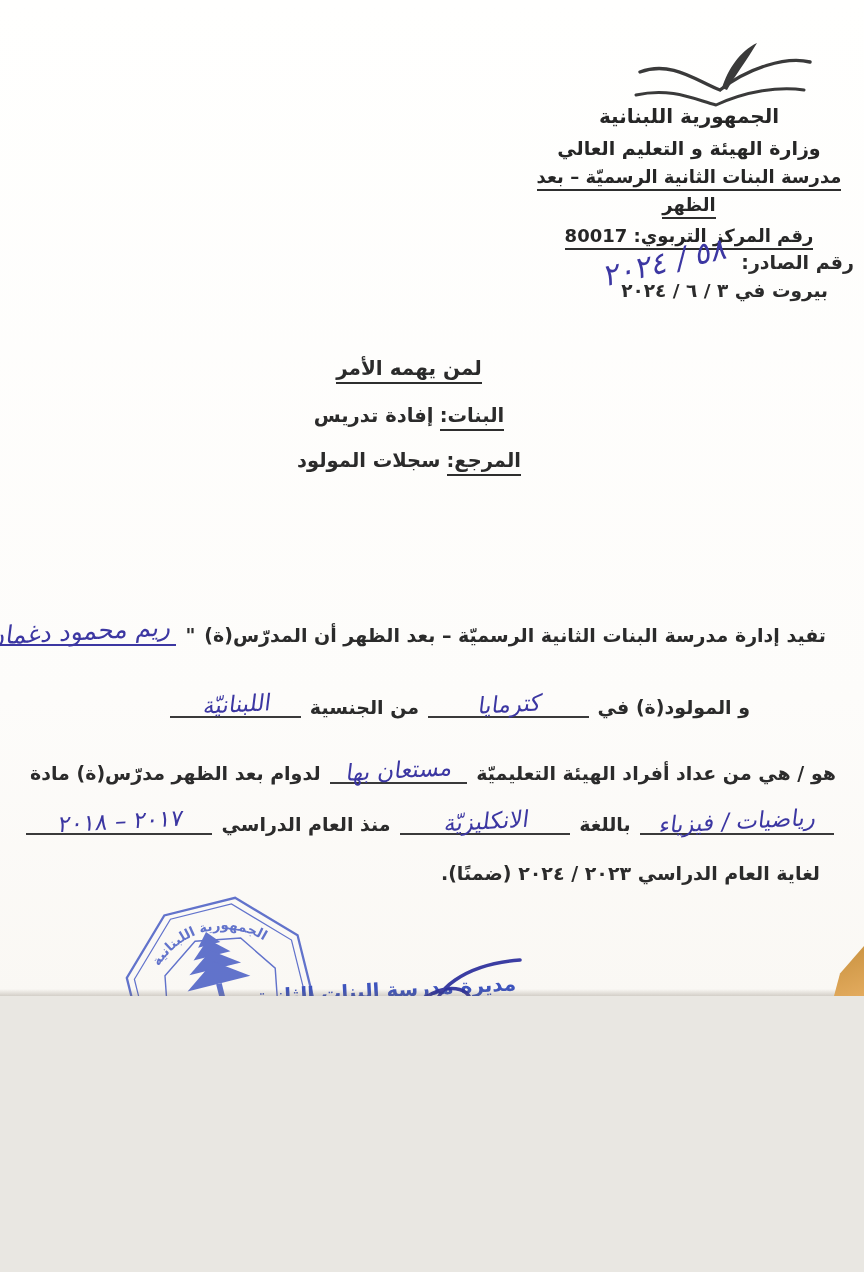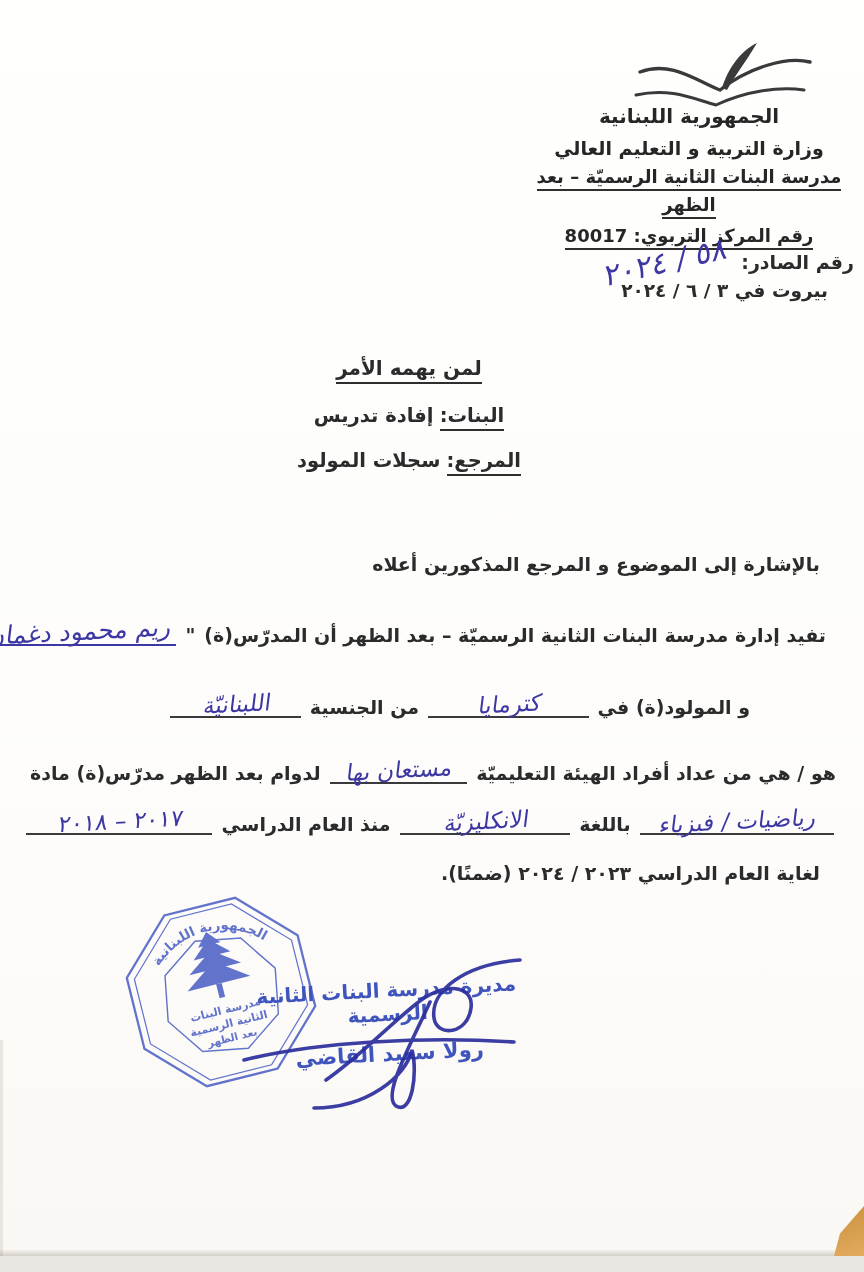--- a/index.html
+++ b/index.html
@@ -1,17 +1,17 @@
 <!DOCTYPE html>
 <html lang="ar" dir="rtl"><head>
 <meta charset="utf-8">
 <style>
   html,body{margin:0;padding:0;background:#e9e7e2;}
   .page{
-    position:relative;width:864px;height:1256px;margin:0 auto;
+    position:relative;width:864px;height:996px;margin:0 auto;
     background:linear-gradient(180deg,#fffffe 0%,#fdfcfa 70%,#faf8f4 100%);
     font-family:"DejaVu Sans",sans-serif;color:#262626;overflow:hidden;
   }
   .abs{position:absolute;}
   .printed{font-weight:700;color:#2b2b2b;}
   .row{position:absolute;display:flex;direction:rtl;align-items:flex-end;gap:9px;
        font-weight:700;font-size:19px;color:#2b2b2b;white-space:nowrap;}
   .u{border-bottom:2px solid #2e2e2e;padding-bottom:2px;}
   .blank{border-bottom:2px solid #3a3a3a;display:flex;justify-content:center;
          align-items:flex-end;padding:0 6px;min-height:30px;overflow:visible;}
@@ -47,21 +47,21 @@
 <div class="page">
 
   <svg class="abs" style="top:38px;right:46px;" width="190" height="72" viewBox="0 0 190 72">
     <path d="M12 34 C 44 22 70 44 92 52 C 120 30 158 18 182 24" fill="none" stroke="#3a3a3a" stroke-width="3.4" stroke-linecap="round"></path>
     <path d="M8 57 C 44 49 68 62 88 67 C 118 53 152 48 176 52" fill="none" stroke="#3a3a3a" stroke-width="3" stroke-linecap="round"></path>
     <path d="M94 50 C 100 31 112 13 129 5 C 119 22 106 39 99 52 Z" fill="#3a3a3a"></path>
   </svg>
 
   <div class="header-block">
     <div class="h1">الجمهورية اللبنانية</div>
-    <div class="h2">وزارة التربية و التعليم العالي</div>
+    <div class="h2">وزارة الهيئة و التعليم العالي</div>
     <div class="h3"><span class="u">مدرسة البنات الثانية الرسميّة – بعد الظهر</span></div>
     <div class="h3" style="margin-top:3px;"><span class="u">رقم المركز التربوي: 80017</span></div>
   </div>
 
   <div class="serial-row">
     <span class="printed" style="font-size:19px;">رقم الصادر:</span>
     <span class="serial-hand">٥٨ / ٢٠٢٤</span>
   </div>
 
   <div class="abs printed" style="top:280px;right:36px;font-size:18.5px;direction:rtl;">بيروت في ٣ / ٦ / ٢٠٢٤</div>
@@ -73,21 +73,20 @@
   <div class="center-block" style="top:404px;font-size:19.5px;">
     <span class="u printed">البنات:</span>
     <span class="printed">إفادة تدريس</span>
   </div>
 
   <div class="center-block" style="top:449px;font-size:19.5px;">
     <span class="u printed">المرجع:</span>
     <span class="printed">سجلات المولود</span>
   </div>
 
-  <div class="abs printed" style="top:553px;right:44px;font-size:19px;direction:rtl;">بالإشارة إلى الموضوع و المرجع المذكورين أعلاه</div>
 
   <div class="row" style="top:614px;right:38px;left:38px;">
     <span>تفيد إدارة مدرسة البنات الثانية الرسميّة – بعد الظهر أن المدرّس(ة)</span>
     <span>"</span>
     <span class="blank ink" style="flex:1;">
       <span class="hand" style="font-size:25px;">ريم محمود دغمان</span>
     </span>
 
   </div>
 

